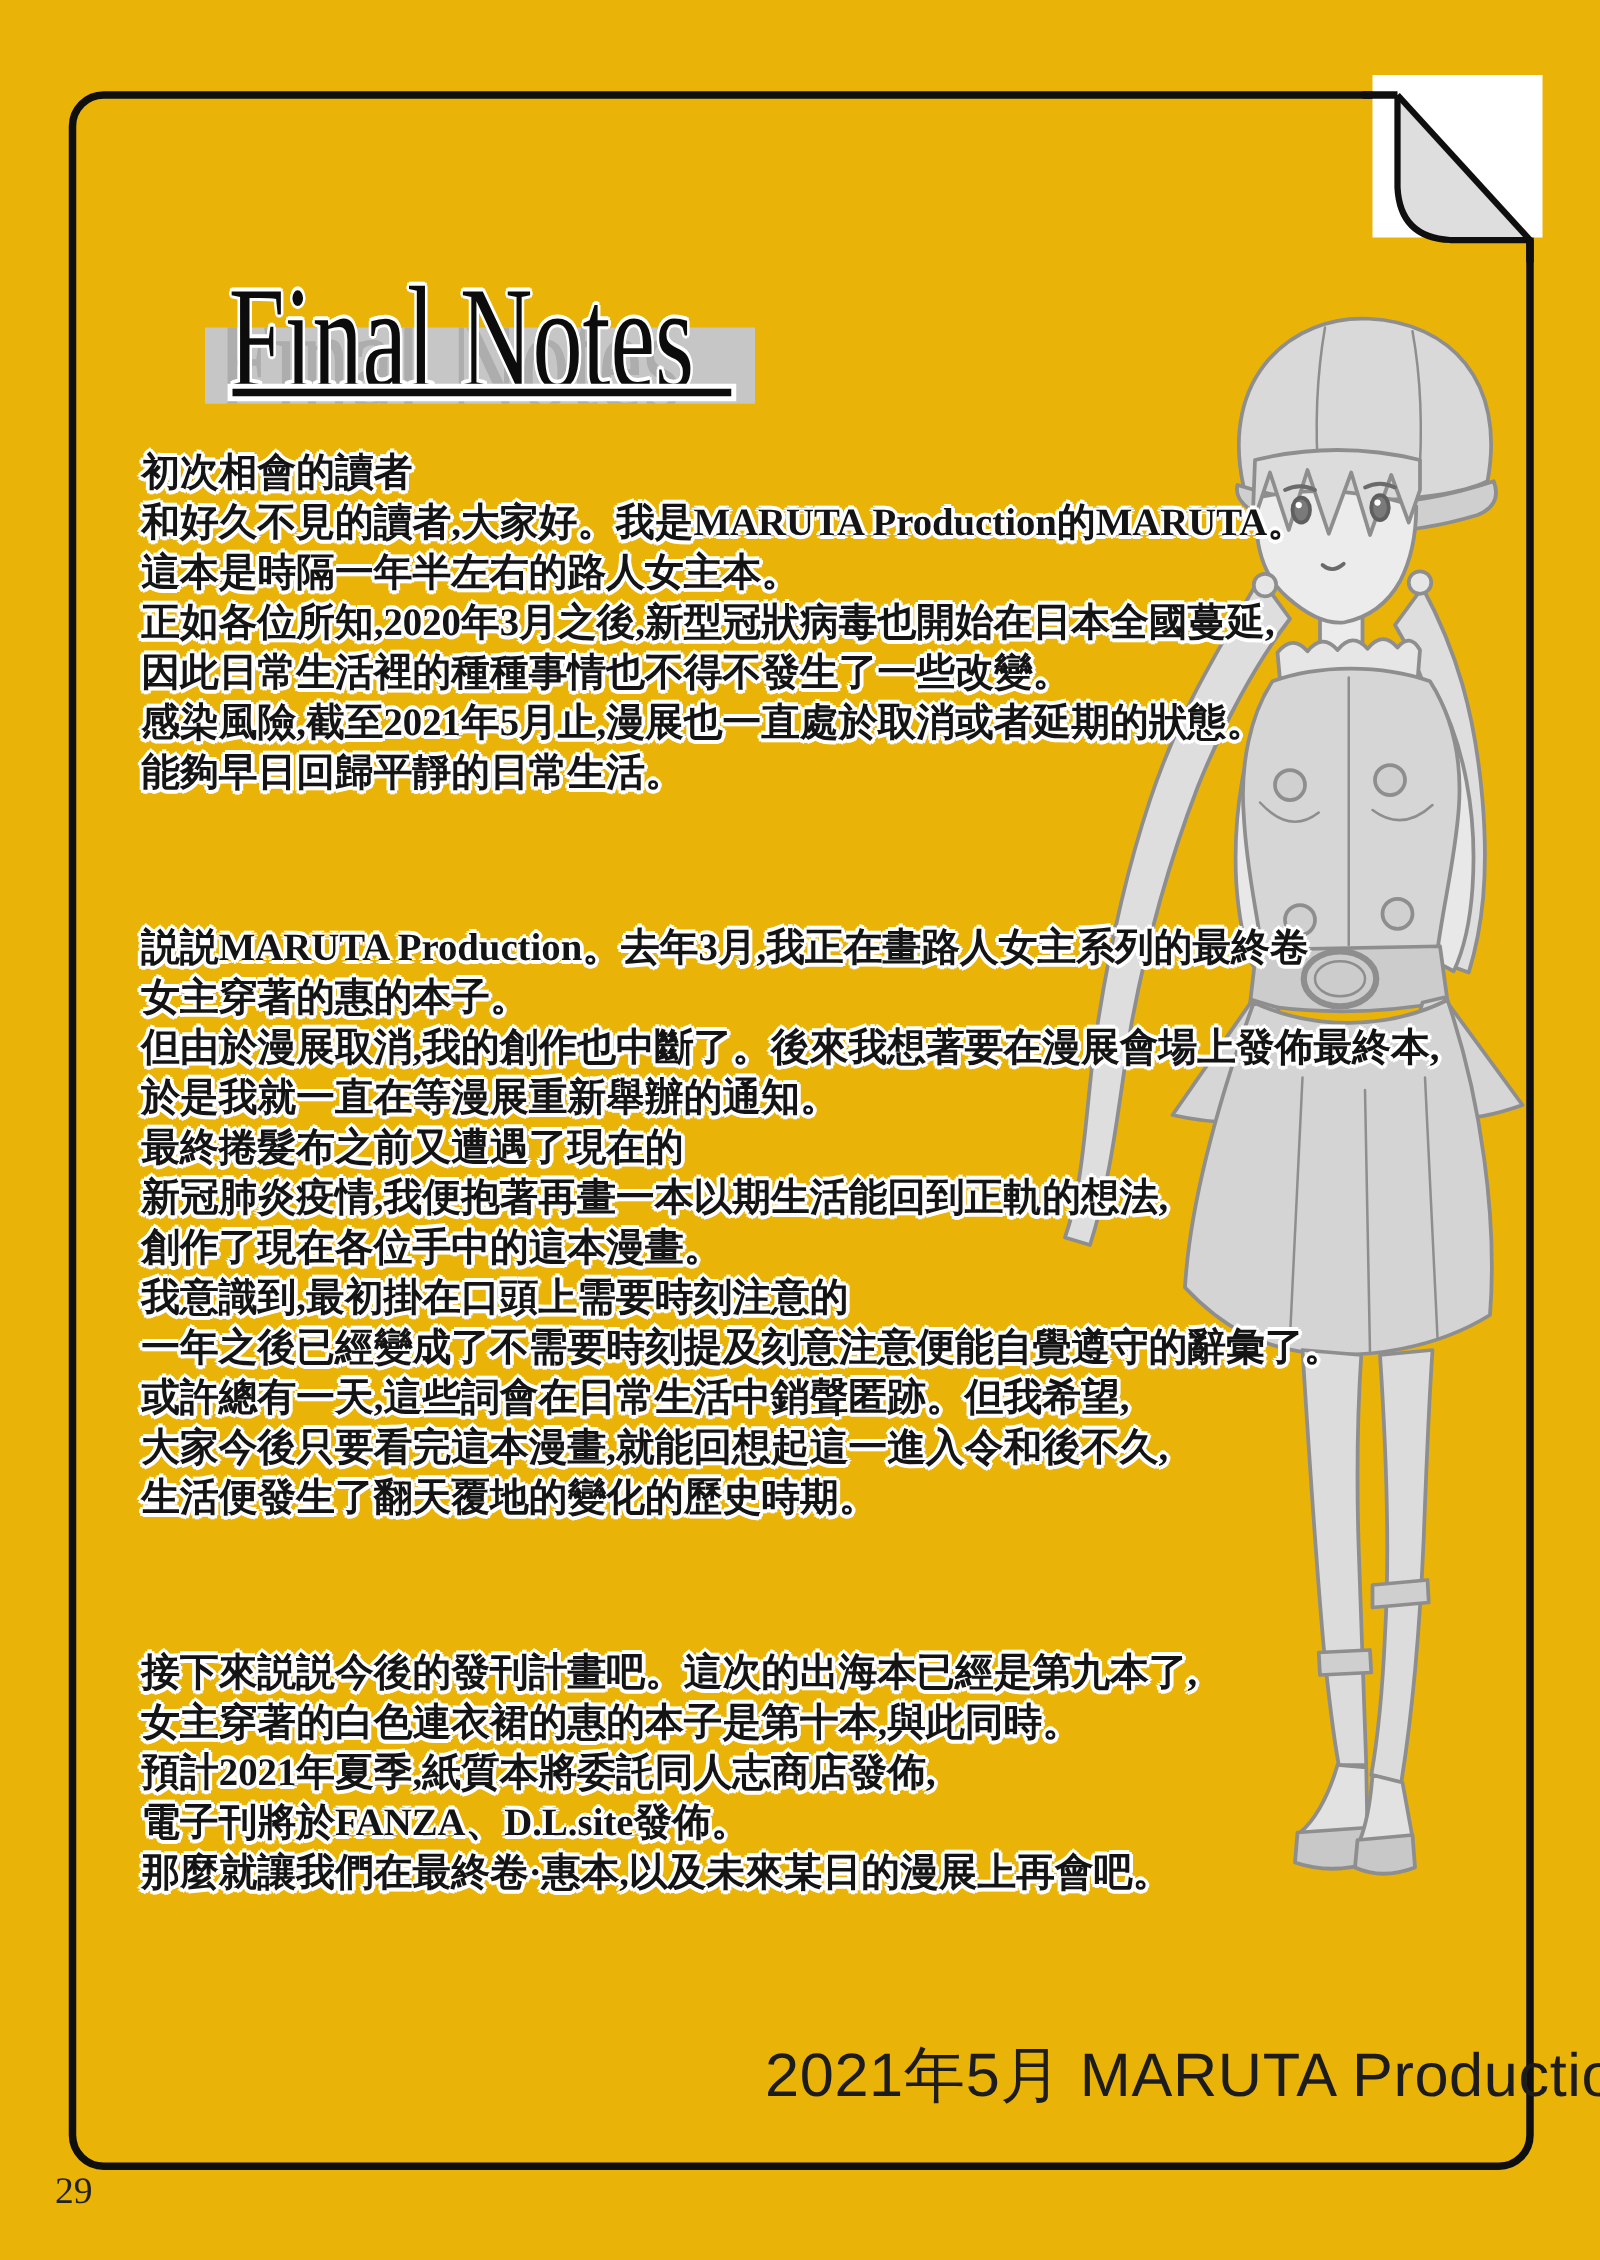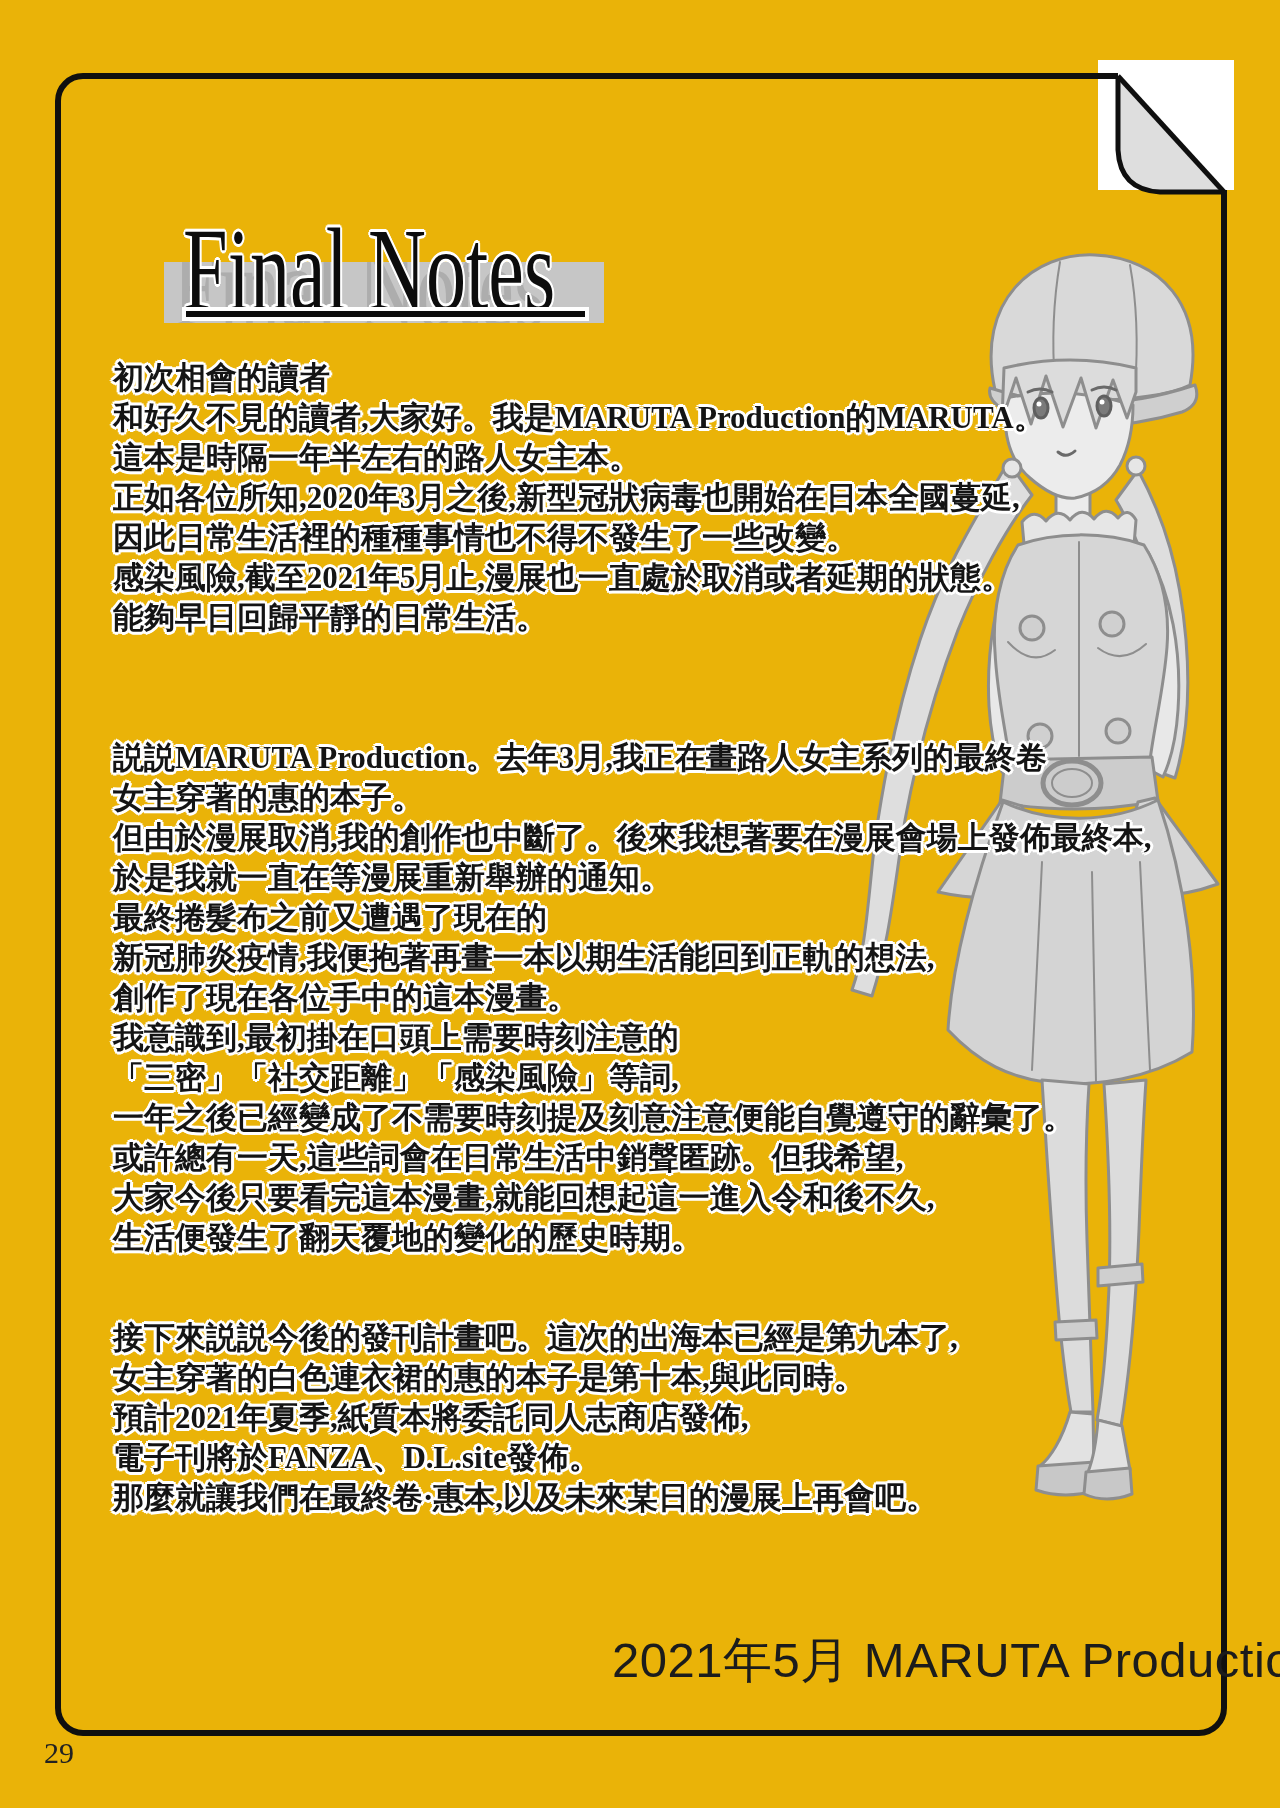--- a/index.html
+++ b/index.html
@@ -142,21 +142,20 @@
     </div>
   <div class="para" id="para2">
       <div class="line">説説MARUTA Production。去年3月,我正在畫路人女主系列的最終卷</div>
       <div class="line">女主穿著的惠的本子。</div>
       <div class="line">但由於漫展取消,我的創作也中斷了。後來我想著要在漫展會場上發佈最終本,</div>
       <div class="line">於是我就一直在等漫展重新舉辦的通知。</div>
       <div class="line">最終捲髮布之前又遭遇了現在的</div>
       <div class="line">新冠肺炎疫情,我便抱著再畫一本以期生活能回到正軌的想法,</div>
       <div class="line">創作了現在各位手中的這本漫畫。</div>
       <div class="line">我意識到,最初掛在口頭上需要時刻注意的</div>
-      <div class="line">「三密」「社交距離」「感染風險」等詞,</div>
       <div class="line">一年之後已經變成了不需要時刻提及刻意注意便能自覺遵守的辭彙了。</div>
       <div class="line">或許總有一天,這些詞會在日常生活中銷聲匿跡。但我希望,</div>
       <div class="line">大家今後只要看完這本漫畫,就能回想起這一進入令和後不久,</div>
       <div class="line">生活便發生了翻天覆地的變化的歷史時期。</div>
     </div>
   <div class="para" id="para3">
       <div class="line">接下來説説今後的發刊計畫吧。這次的出海本已經是第九本了,</div>
       <div class="line">女主穿著的白色連衣裙的惠的本子是第十本,與此同時。</div>
       <div class="line">預計2021年夏季,紙質本將委託同人志商店發佈,</div>
       <div class="line">電子刊將於FANZA、D.L.site發佈。</div>

